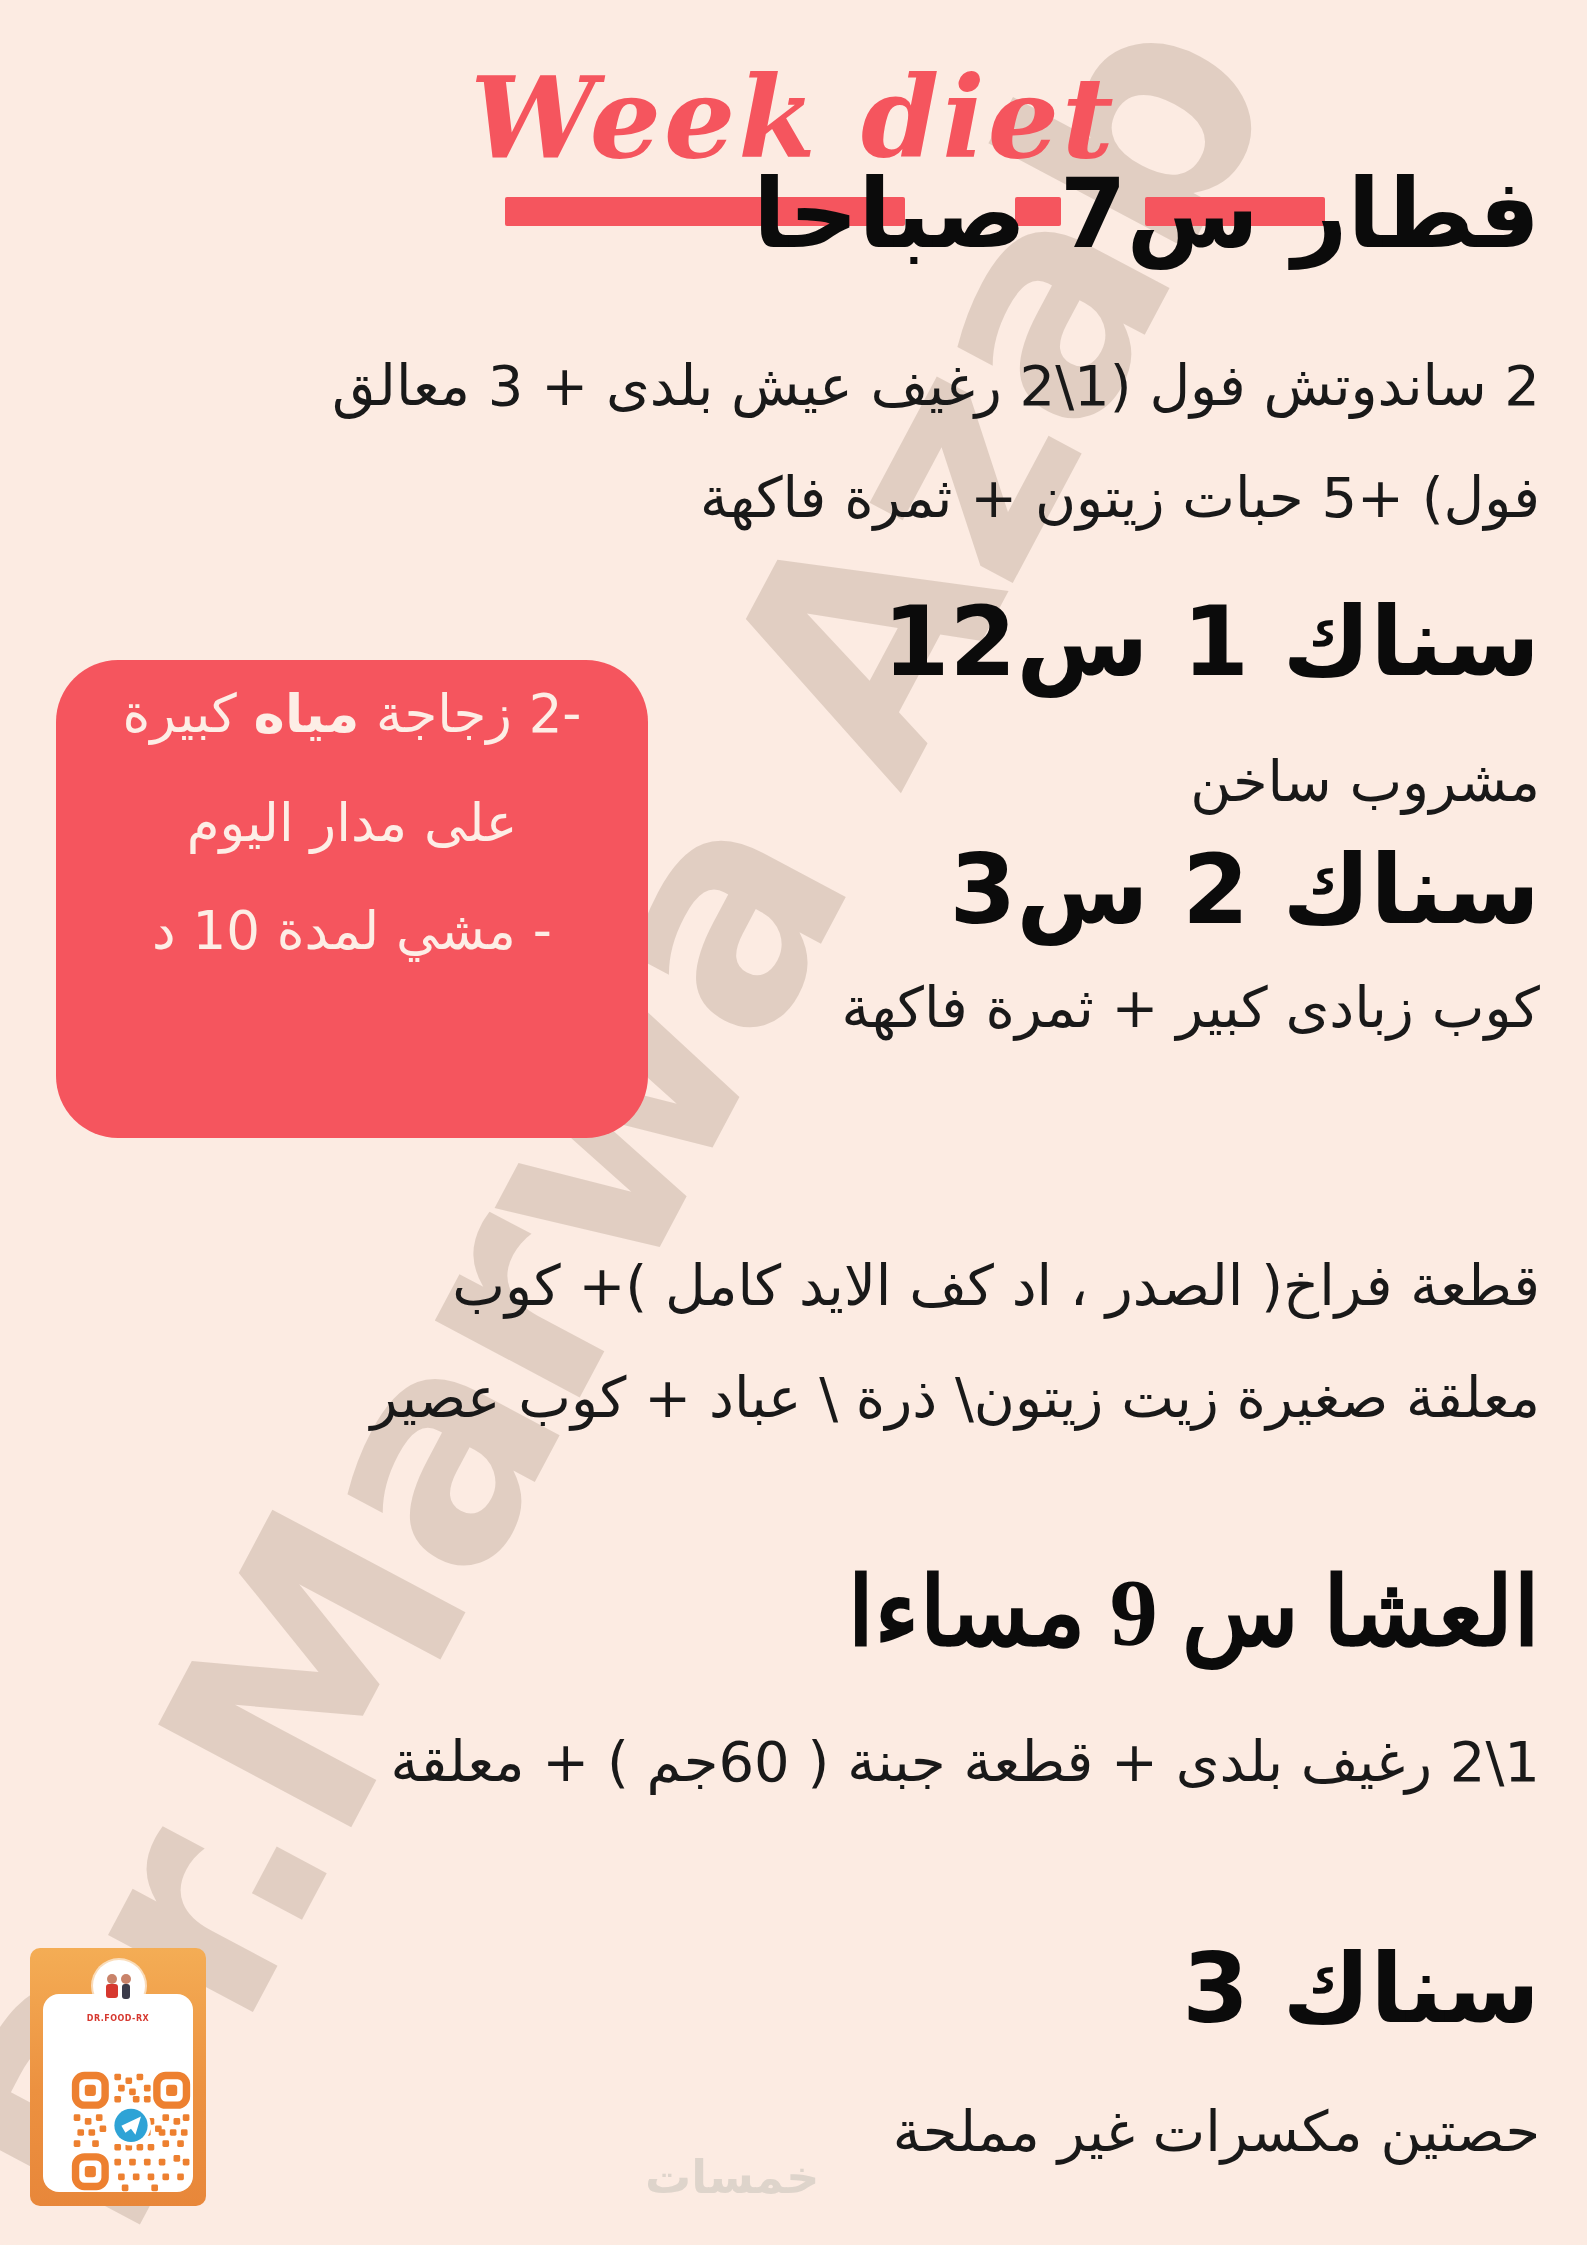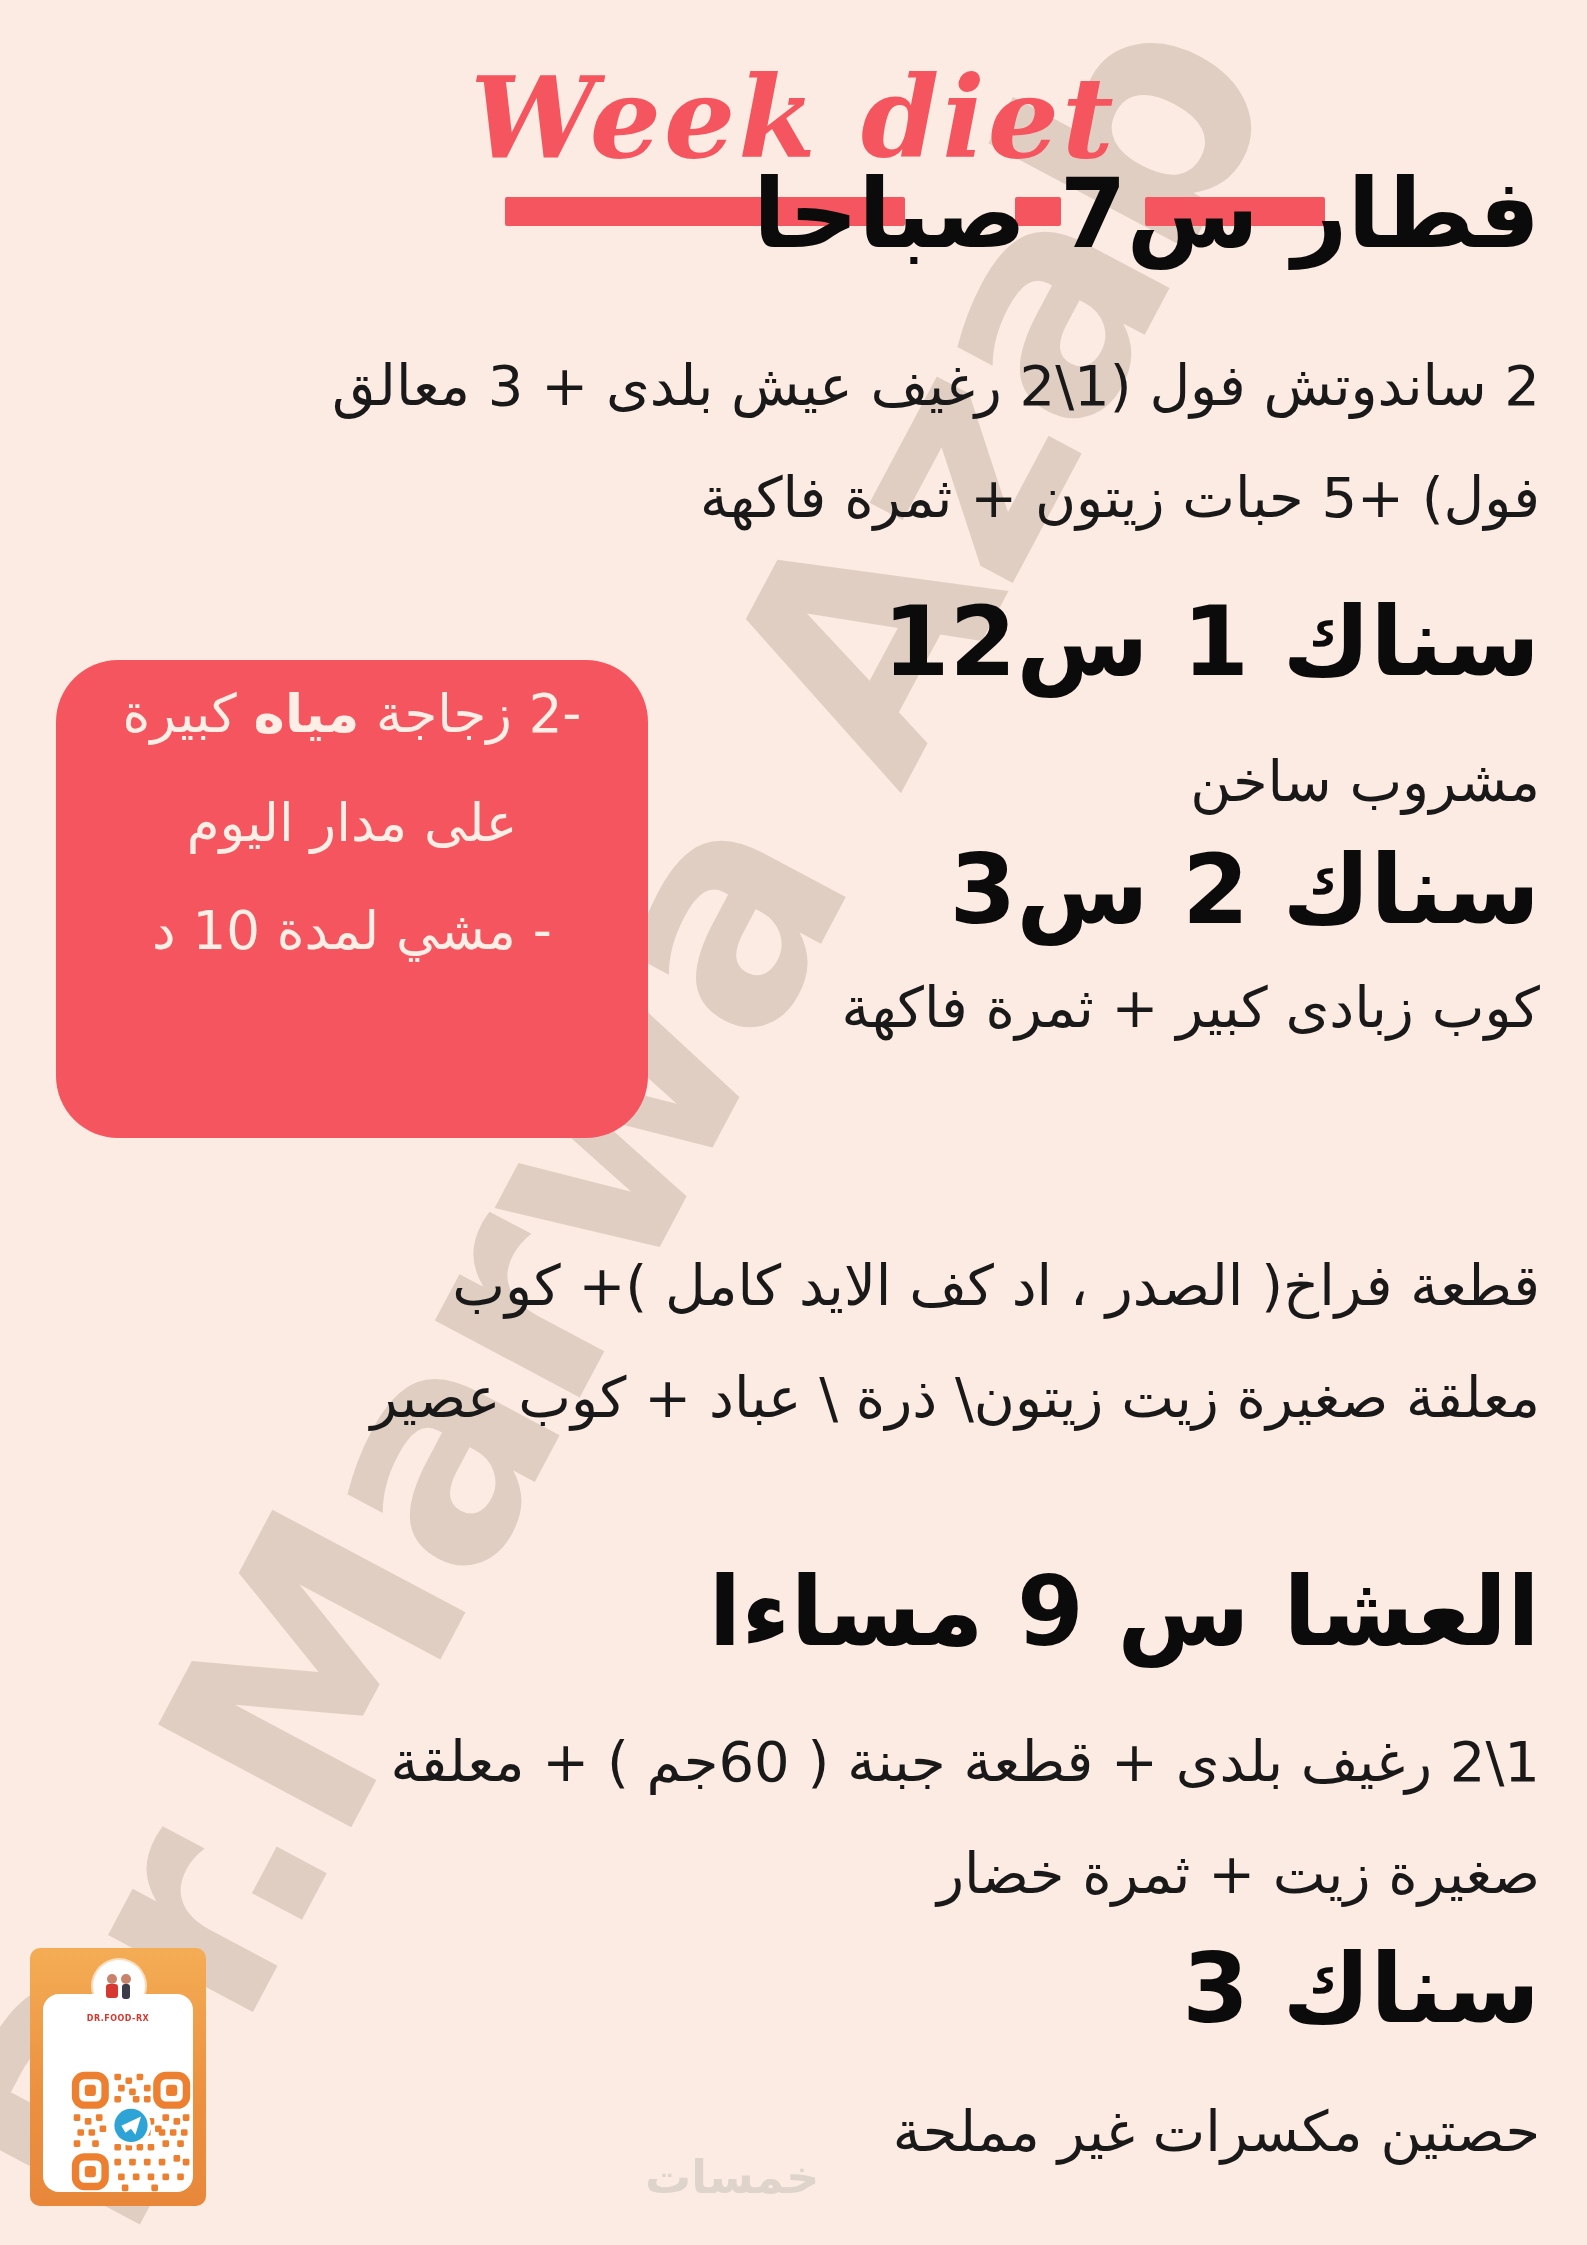--- a/index.html
+++ b/index.html
@@ -39,21 +39,21 @@
   .h{
     position:absolute;right:47px;z-index:2;
     direction:rtl;text-align:right;white-space:nowrap;
     font-size:96px;line-height:1.35;font-weight:900;
     color:var(--heading,#0b0b0b);
   }
   .h0{top:150px;}
   .h1{top:578px;}
   .h2{top:826px;}
   .h3{top:1078px;}
-  .h4{top:1548px;}
+  .h4{top:1548px;font-family:Liberation Serif, serif;}
   .h5{top:1925px;}
   .body{
     position:absolute;right:47px;z-index:2;
     direction:rtl;text-align:right;
     font-size:56px;line-height:2.0;font-weight:500;
     color:var(--body,#191919);
   }
   .body .line{white-space:nowrap;}
   .b0{top:330px;}
   .b1{top:726px;}
@@ -132,21 +132,20 @@
   </div>
 
   <div class="body b3">
     <div class="line">قطعة فراخ( الصدر  ،  اد كف الايد  كامل )+  كوب</div>
     <div class="line">معلقة صغيرة زيت زيتون\ ذرة \ عباد + كوب عصير</div>
   </div>
 
   <div class="h h4">العشا س 9 مساءا</div>
   <div class="body b4">
     <div class="line">1\2 رغيف بلدى + قطعة جبنة ( 60جم ) + معلقة</div>
-    <div class="line">صغيرة زيت + ثمرة خضار</div>
   </div>
 
   <div class="h h5">سناك 3</div>
   <div class="body b5">
     <div class="line">حصتين مكسرات غير مملحة</div>
   </div>
 
   <div class="qr-card">
     <div class="qr-circle">
       <svg width="40" height="30" viewBox="0 0 40 30">

